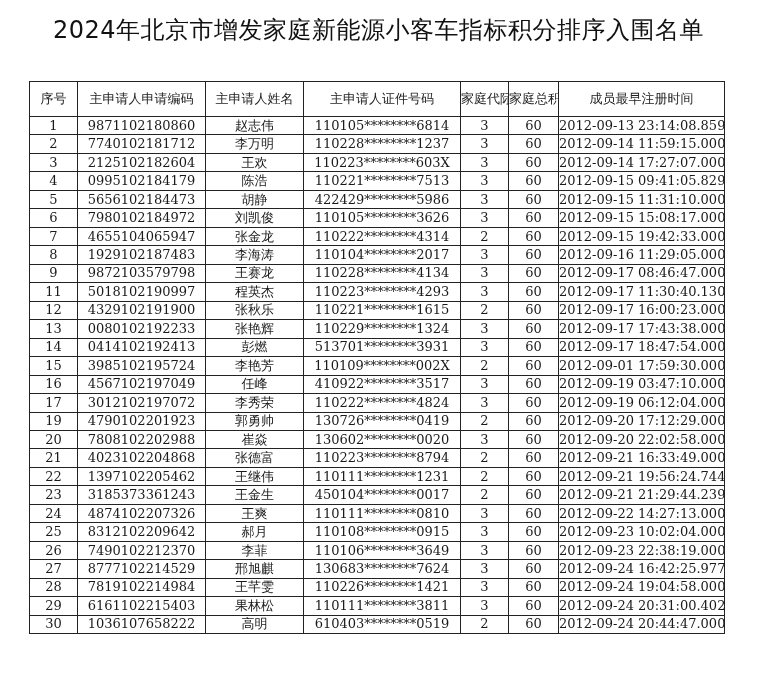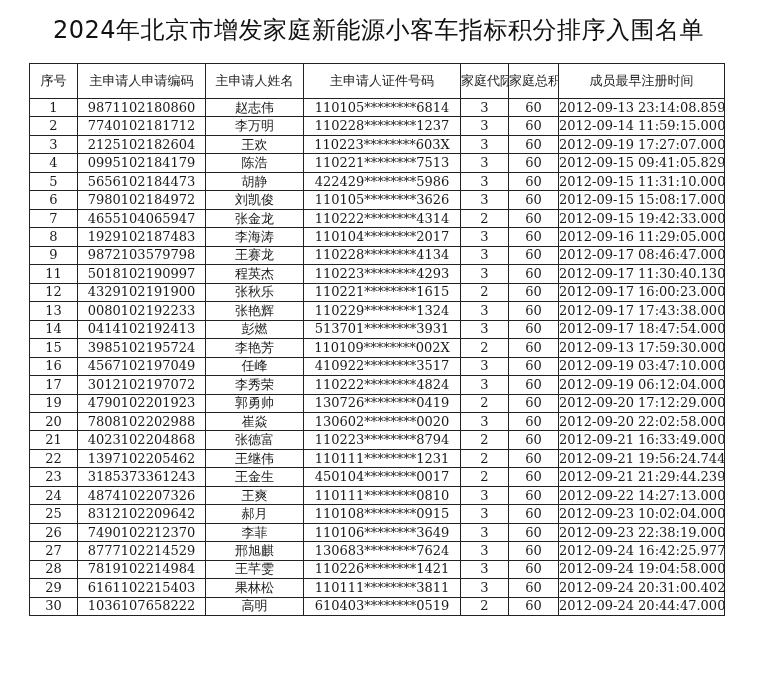--- a/index.html
+++ b/index.html
@@ -1,21 +1,21 @@
 <!DOCTYPE html>
 <html><head>
 <meta charset="utf-8">
 <style>
   html, body { margin:0; padding:0; background:#ffffff; }
   body { width:757px; height:674px; position:relative; overflow:hidden;
          font-family:"DejaVu Serif","Liberation Serif", serif; color:#1a1a1a; }
   .title { position:absolute; left:0; top:14px; width:757px; text-align:center;
            font-family:"DejaVu Sans","Liberation Sans", sans-serif;
            font-size:24px; font-weight:normal; letter-spacing:0.5px; color:#111; }
-  table.list { position:absolute; left:29px; top:63px; border-collapse:collapse;
+  table.list { position:absolute; left:29px; top:81px; border-collapse:collapse;
                table-layout:fixed; width:695px; }
   table.list th, table.list td { border:1px solid #222; padding:0; text-align:center;
                white-space:nowrap; overflow:hidden; }
   table.list th { height:34px; font-weight:normal; font-size:13px; line-height:14px; color:#222; }
   table.list td { height:17.47px; font-size:13px; line-height:16px;
                font-family:"DejaVu Serif","Liberation Serif", serif; }
   td.num { font-family:"Liberation Serif","DejaVu Serif", serif; font-size:14px; }
   td.code, td.idno { font-family:"Liberation Serif","DejaVu Serif", serif; font-size:14px; }
   td.time { font-family:"Liberation Mono","DejaVu Sans Mono", monospace; font-size:12.5px; text-align:left; padding-left:3px; }
   td.name { font-size:13px; }
@@ -66,21 +66,21 @@
         <td class="num">60</td>
         <td class="time">2012-09-14 11:59:15.000</td>
       </tr>
       <tr>
         <td class="num">3</td>
         <td class="code">2125102182604</td>
         <td class="name">王欢</td>
         <td class="idno">110223********603X</td>
         <td class="num">3</td>
         <td class="num">60</td>
-        <td class="time">2012-09-19 17:27:07.000</td>
+        <td class="time">2012-09-14 17:27:07.000</td>
       </tr>
       <tr>
         <td class="num">4</td>
         <td class="code">0995102184179</td>
         <td class="name">陈浩</td>
         <td class="idno">110221********7513</td>
         <td class="num">3</td>
         <td class="num">60</td>
         <td class="time">2012-09-15 09:41:05.829</td>
       </tr>
@@ -165,21 +165,21 @@
         <td class="num">60</td>
         <td class="time">2012-09-17 18:47:54.000</td>
       </tr>
       <tr>
         <td class="num">15</td>
         <td class="code">3985102195724</td>
         <td class="name">李艳芳</td>
         <td class="idno">110109********002X</td>
         <td class="num">2</td>
         <td class="num">60</td>
-        <td class="time">2012-09-13 17:59:30.000</td>
+        <td class="time">2012-09-01 17:59:30.000</td>
       </tr>
       <tr>
         <td class="num">16</td>
         <td class="code">4567102197049</td>
         <td class="name">任峰</td>
         <td class="idno">410922********3517</td>
         <td class="num">3</td>
         <td class="num">60</td>
         <td class="time">2012-09-19 03:47:10.000</td>
       </tr>

